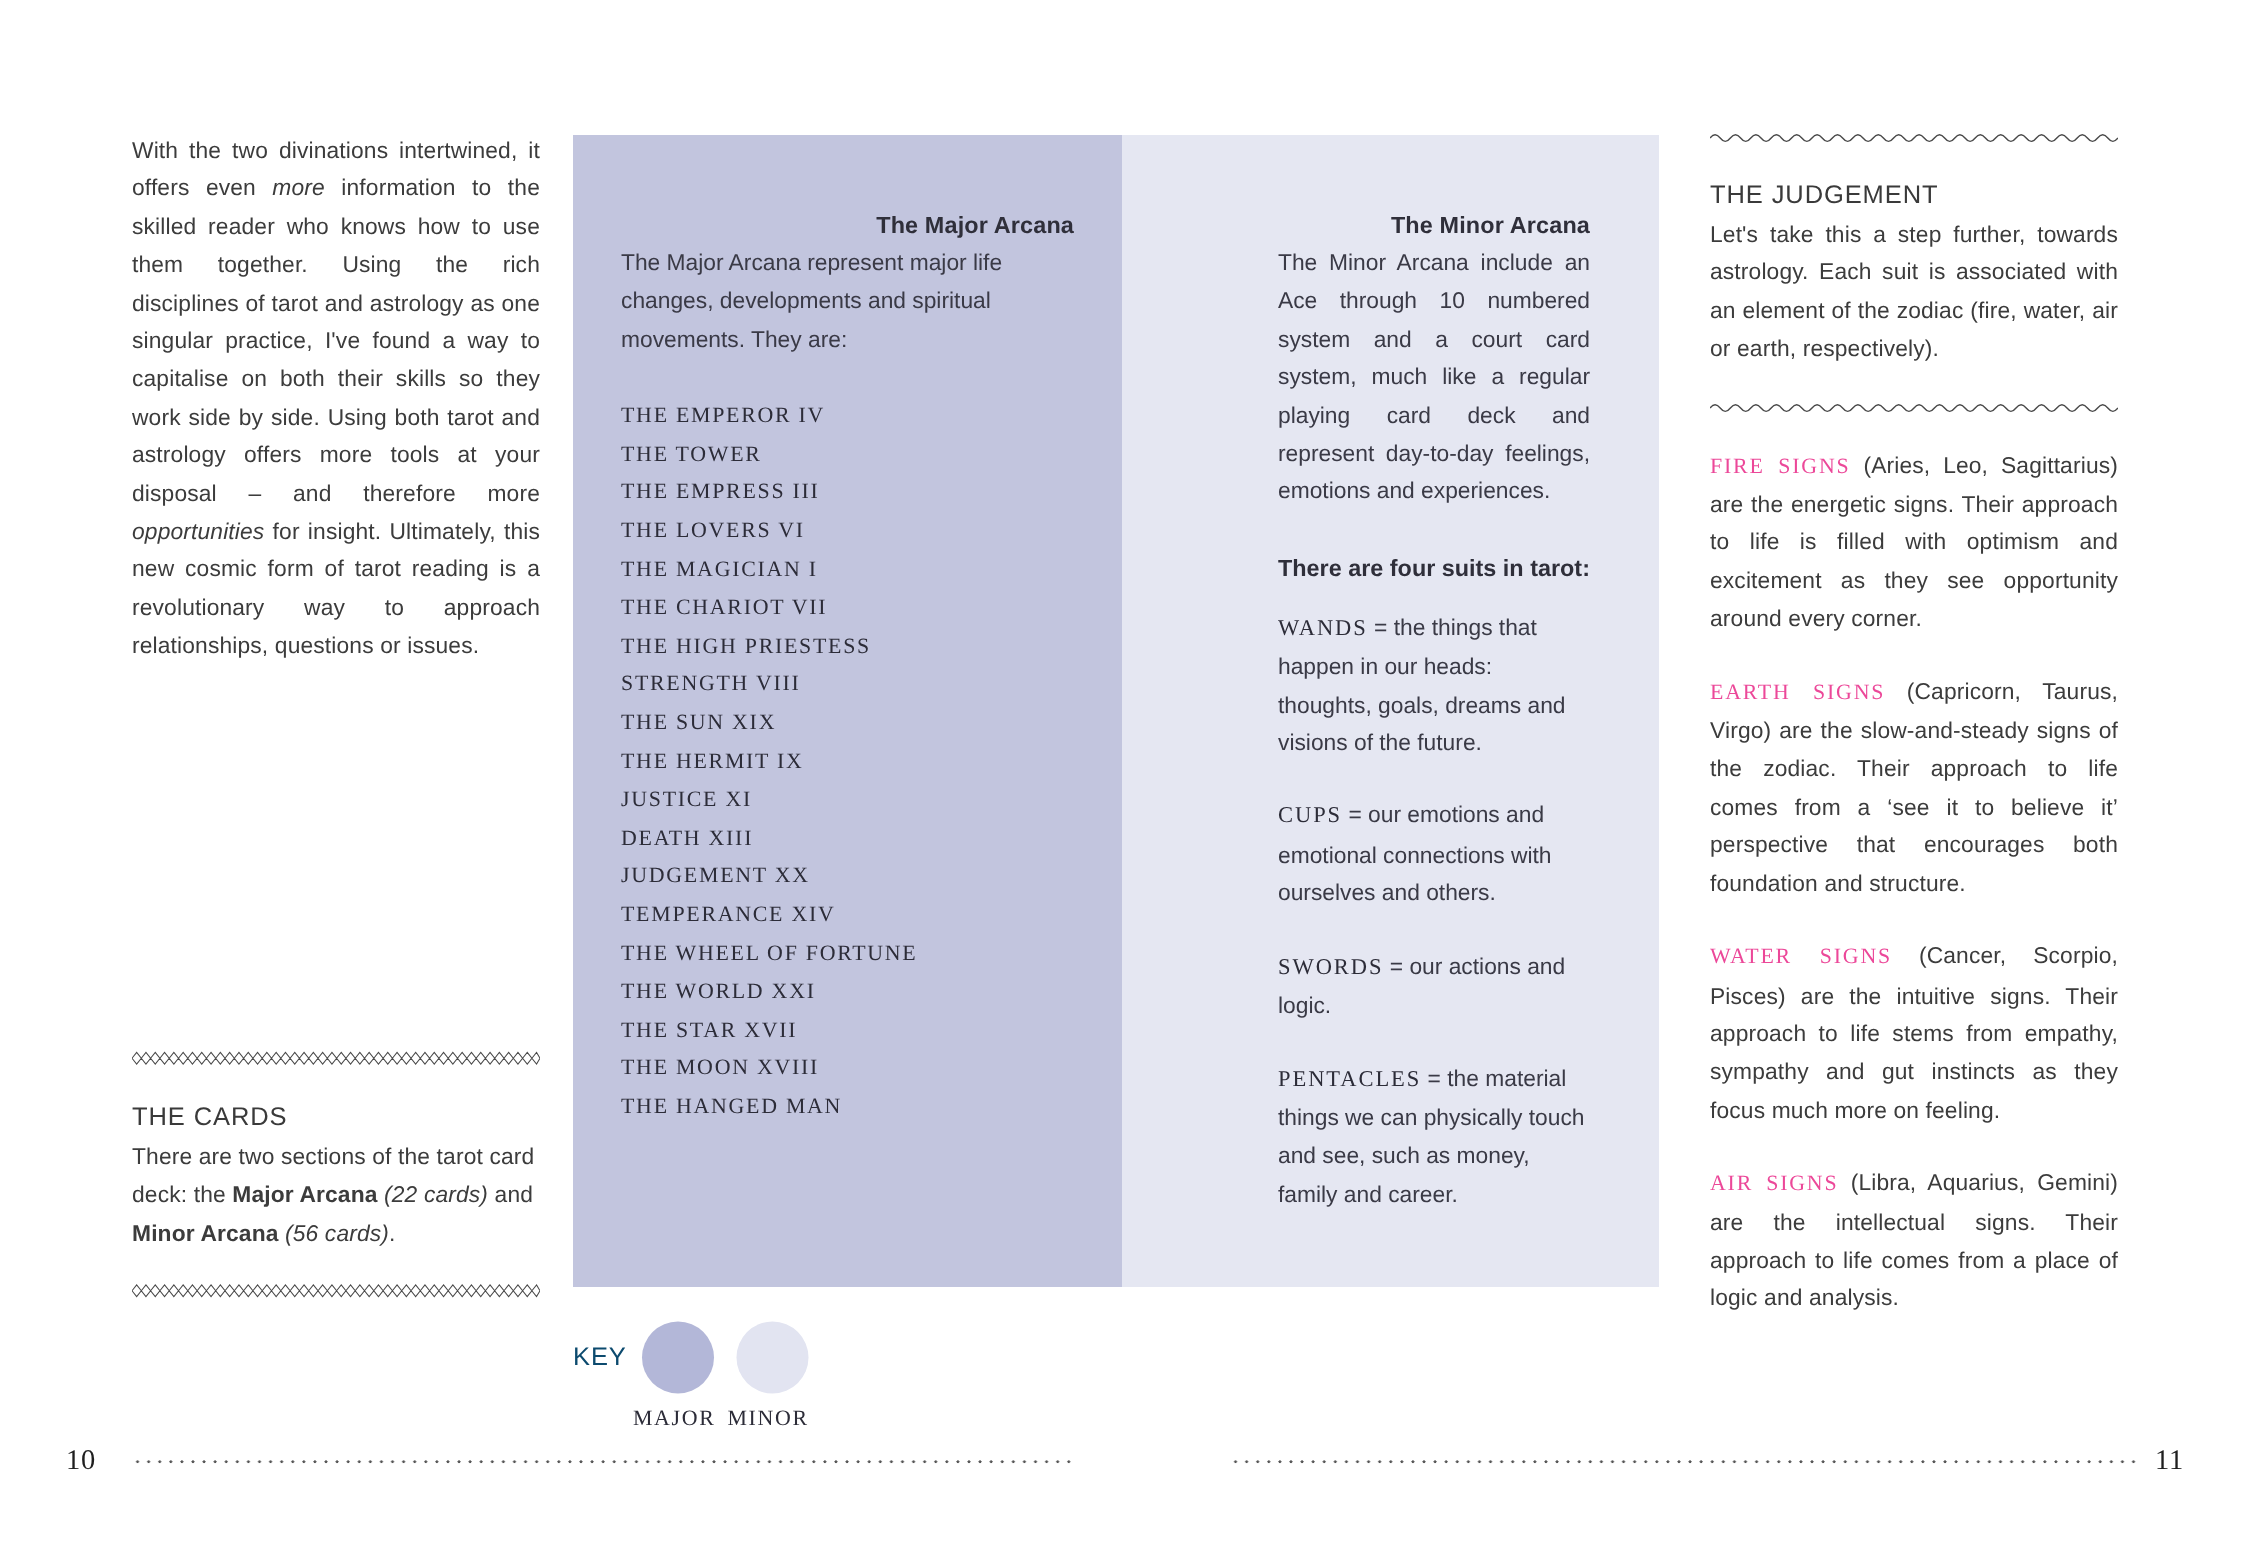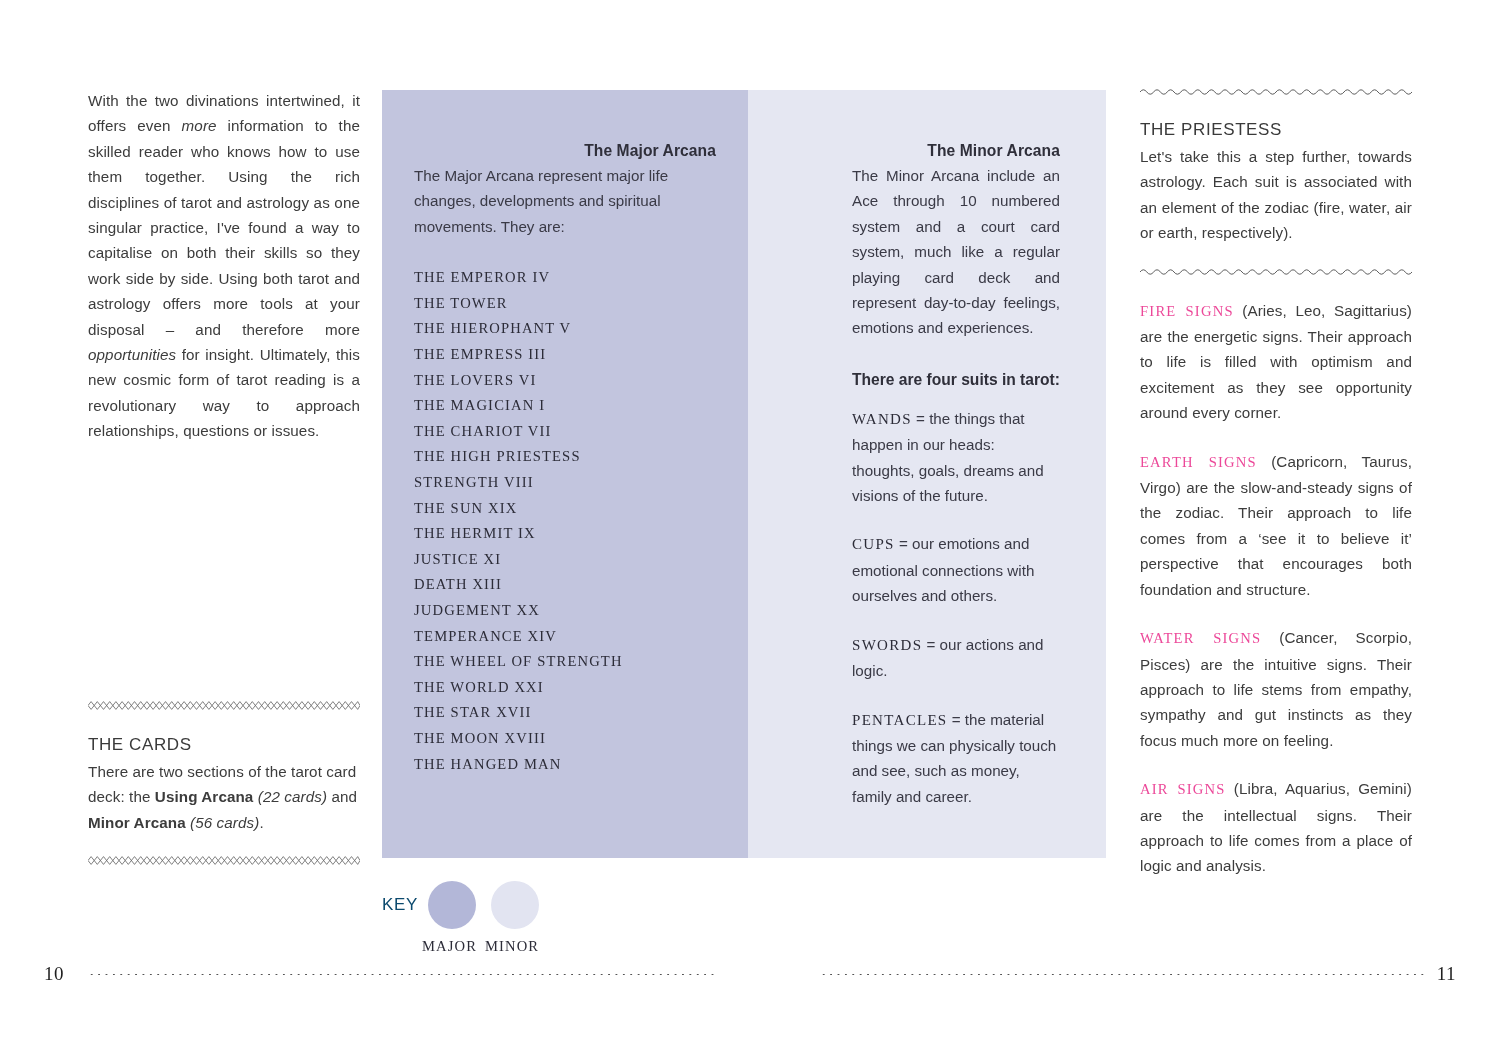--- a/index.html
+++ b/index.html
@@ -223,49 +223,48 @@
 </div>
 
 <div class="col" id="cards-block">
   <svg class="div-diamond sp-top" viewBox="0 0 272 11" preserveAspectRatio="none">
     <g stroke="#4a4a4a" stroke-width="0.7" fill="none">
       <path d="M0 5.5 L3.1 1.6 L6.2 5.5 L3.1 9.4 Z M6.2 5.5 L9.3 1.6 L12.4 5.5 L9.3 9.4 Z M12.4 5.5 L15.5 1.6 L18.6 5.5 L15.5 9.4 Z M18.6 5.5 L21.7 1.6 L24.8 5.5 L21.7 9.4 Z M24.8 5.5 L27.9 1.6 L31 5.5 L27.9 9.4 Z M31 5.5 L34.1 1.6 L37.2 5.5 L34.1 9.4 Z M37.2 5.5 L40.3 1.6 L43.4 5.5 L40.3 9.4 Z M43.4 5.5 L46.5 1.6 L49.6 5.5 L46.5 9.4 Z M49.6 5.5 L52.7 1.6 L55.8 5.5 L52.7 9.4 Z M55.8 5.5 L58.9 1.6 L62 5.5 L58.9 9.4 Z M62 5.5 L65.1 1.6 L68.2 5.5 L65.1 9.4 Z M68.2 5.5 L71.3 1.6 L74.4 5.5 L71.3 9.4 Z M74.4 5.5 L77.5 1.6 L80.6 5.5 L77.5 9.4 Z M80.6 5.5 L83.7 1.6 L86.8 5.5 L83.7 9.4 Z M86.8 5.5 L89.9 1.6 L93 5.5 L89.9 9.4 Z M93 5.5 L96.1 1.6 L99.2 5.5 L96.1 9.4 Z M99.2 5.5 L102.3 1.6 L105.4 5.5 L102.3 9.4 Z M105.4 5.5 L108.5 1.6 L111.6 5.5 L108.5 9.4 Z M111.6 5.5 L114.7 1.6 L117.8 5.5 L114.7 9.4 Z M117.8 5.5 L120.9 1.6 L124 5.5 L120.9 9.4 Z M124 5.5 L127.1 1.6 L130.2 5.5 L127.1 9.4 Z M130.2 5.5 L133.3 1.6 L136.4 5.5 L133.3 9.4 Z M136.4 5.5 L139.5 1.6 L142.6 5.5 L139.5 9.4 Z M142.6 5.5 L145.7 1.6 L148.8 5.5 L145.7 9.4 Z M148.8 5.5 L151.9 1.6 L155 5.5 L151.9 9.4 Z M155 5.5 L158.1 1.6 L161.2 5.5 L158.1 9.4 Z M161.2 5.5 L164.3 1.6 L167.4 5.5 L164.3 9.4 Z M167.4 5.5 L170.5 1.6 L173.6 5.5 L170.5 9.4 Z M173.6 5.5 L176.7 1.6 L179.8 5.5 L176.7 9.4 Z M179.8 5.5 L182.9 1.6 L186 5.5 L182.9 9.4 Z M186 5.5 L189.1 1.6 L192.2 5.5 L189.1 9.4 Z M192.2 5.5 L195.3 1.6 L198.4 5.5 L195.3 9.4 Z M198.4 5.5 L201.5 1.6 L204.6 5.5 L201.5 9.4 Z M204.6 5.5 L207.7 1.6 L210.8 5.5 L207.7 9.4 Z M210.8 5.5 L213.9 1.6 L217 5.5 L213.9 9.4 Z M217 5.5 L220.1 1.6 L223.2 5.5 L220.1 9.4 Z M223.2 5.5 L226.3 1.6 L229.4 5.5 L226.3 9.4 Z M229.4 5.5 L232.5 1.6 L235.6 5.5 L232.5 9.4 Z M235.6 5.5 L238.7 1.6 L241.8 5.5 L238.7 9.4 Z M241.8 5.5 L244.9 1.6 L248 5.5 L244.9 9.4 Z M248 5.5 L251.1 1.6 L254.2 5.5 L251.1 9.4 Z M254.2 5.5 L257.3 1.6 L260.4 5.5 L257.3 9.4 Z M260.4 5.5 L263.5 1.6 L266.6 5.5 L263.5 9.4 Z M266.6 5.5 L269.7 1.6 L272 5.5 L269.7 9.4 Z"></path>
     </g>
   </svg>
 
   <div class="section-head">THE CARDS</div>
-  <p class="body-text"><span>There are two sections of the tarot card deck: the </span><span class="bold">Using Arcana</span><span class="italic"> (22 cards)</span><span> and </span><span class="bold">Minor Arcana</span><span class="italic"> (56 cards)</span><span>.</span></p>
+  <p class="body-text"><span>There are two sections of the tarot card deck: the </span><span class="bold">Major Arcana</span><span class="italic"> (22 cards)</span><span> and </span><span class="bold">Minor Arcana</span><span class="italic"> (56 cards)</span><span>.</span></p>
 
   <svg class="div-diamond sp-bot" viewBox="0 0 272 11" preserveAspectRatio="none">
     <g stroke="#4a4a4a" stroke-width="0.7" fill="none">
       <path d="M0 5.5 L3.1 1.6 L6.2 5.5 L3.1 9.4 Z M6.2 5.5 L9.3 1.6 L12.4 5.5 L9.3 9.4 Z M12.4 5.5 L15.5 1.6 L18.6 5.5 L15.5 9.4 Z M18.6 5.5 L21.7 1.6 L24.8 5.5 L21.7 9.4 Z M24.8 5.5 L27.9 1.6 L31 5.5 L27.9 9.4 Z M31 5.5 L34.1 1.6 L37.2 5.5 L34.1 9.4 Z M37.2 5.5 L40.3 1.6 L43.4 5.5 L40.3 9.4 Z M43.4 5.5 L46.5 1.6 L49.6 5.5 L46.5 9.4 Z M49.6 5.5 L52.7 1.6 L55.8 5.5 L52.7 9.4 Z M55.8 5.5 L58.9 1.6 L62 5.5 L58.9 9.4 Z M62 5.5 L65.1 1.6 L68.2 5.5 L65.1 9.4 Z M68.2 5.5 L71.3 1.6 L74.4 5.5 L71.3 9.4 Z M74.4 5.5 L77.5 1.6 L80.6 5.5 L77.5 9.4 Z M80.6 5.5 L83.7 1.6 L86.8 5.5 L83.7 9.4 Z M86.8 5.5 L89.9 1.6 L93 5.5 L89.9 9.4 Z M93 5.5 L96.1 1.6 L99.2 5.5 L96.1 9.4 Z M99.2 5.5 L102.3 1.6 L105.4 5.5 L102.3 9.4 Z M105.4 5.5 L108.5 1.6 L111.6 5.5 L108.5 9.4 Z M111.6 5.5 L114.7 1.6 L117.8 5.5 L114.7 9.4 Z M117.8 5.5 L120.9 1.6 L124 5.5 L120.9 9.4 Z M124 5.5 L127.1 1.6 L130.2 5.5 L127.1 9.4 Z M130.2 5.5 L133.3 1.6 L136.4 5.5 L133.3 9.4 Z M136.4 5.5 L139.5 1.6 L142.6 5.5 L139.5 9.4 Z M142.6 5.5 L145.7 1.6 L148.8 5.5 L145.7 9.4 Z M148.8 5.5 L151.9 1.6 L155 5.5 L151.9 9.4 Z M155 5.5 L158.1 1.6 L161.2 5.5 L158.1 9.4 Z M161.2 5.5 L164.3 1.6 L167.4 5.5 L164.3 9.4 Z M167.4 5.5 L170.5 1.6 L173.6 5.5 L170.5 9.4 Z M173.6 5.5 L176.7 1.6 L179.8 5.5 L176.7 9.4 Z M179.8 5.5 L182.9 1.6 L186 5.5 L182.9 9.4 Z M186 5.5 L189.1 1.6 L192.2 5.5 L189.1 9.4 Z M192.2 5.5 L195.3 1.6 L198.4 5.5 L195.3 9.4 Z M198.4 5.5 L201.5 1.6 L204.6 5.5 L201.5 9.4 Z M204.6 5.5 L207.7 1.6 L210.8 5.5 L207.7 9.4 Z M210.8 5.5 L213.9 1.6 L217 5.5 L213.9 9.4 Z M217 5.5 L220.1 1.6 L223.2 5.5 L220.1 9.4 Z M223.2 5.5 L226.3 1.6 L229.4 5.5 L226.3 9.4 Z M229.4 5.5 L232.5 1.6 L235.6 5.5 L232.5 9.4 Z M235.6 5.5 L238.7 1.6 L241.8 5.5 L238.7 9.4 Z M241.8 5.5 L244.9 1.6 L248 5.5 L244.9 9.4 Z M248 5.5 L251.1 1.6 L254.2 5.5 L251.1 9.4 Z M254.2 5.5 L257.3 1.6 L260.4 5.5 L257.3 9.4 Z M260.4 5.5 L263.5 1.6 L266.6 5.5 L263.5 9.4 Z M266.6 5.5 L269.7 1.6 L272 5.5 L269.7 9.4 Z"></path>
     </g>
   </svg>
 </div>
 
 <div class="col" id="col-major">
   <div class="panel-head">The Major Arcana</div>
   <p class="panel-body">The Major Arcana represent major life changes, developments and spiritual movements. They are:</p>
   <div class="card-list" id="major-card-list">
       <div>THE EMPEROR IV</div>
       <div>THE TOWER</div>
-      <div>THE HIEROPHANT V</div>
       <div>THE EMPRESS III</div>
       <div>THE LOVERS VI</div>
       <div>THE MAGICIAN I</div>
       <div>THE CHARIOT VII</div>
       <div>THE HIGH PRIESTESS</div>
       <div>STRENGTH VIII</div>
       <div>THE SUN XIX</div>
       <div>THE HERMIT IX</div>
       <div>JUSTICE XI</div>
       <div>DEATH XIII</div>
       <div>JUDGEMENT XX</div>
       <div>TEMPERANCE XIV</div>
-      <div>THE WHEEL OF STRENGTH</div>
+      <div>THE WHEEL OF FORTUNE</div>
       <div>THE WORLD XXI</div>
       <div>THE STAR XVII</div>
       <div>THE MOON XVIII</div>
       <div>THE HANGED MAN</div>
     </div>
 </div>
 
 <div class="col" id="col-minor">
   <div class="panel-head">The Minor Arcana</div>
   <p class="panel-body justify">The Minor Arcana include an Ace through 10 numbered system and a court card system, much like a regular playing card deck and represent day-to-day feelings, emotions and experiences.</p>
@@ -276,21 +275,21 @@
       <p class="panel-body suit-block"><span class="suit-name">SWORDS</span><span> = our actions and logic.</span></p>
       <p class="panel-body suit-block"><span class="suit-name">PENTACLES</span><span> = the material things we can physically touch and see, such as money, family and career.</span></p>
     </div>
 </div>
 
 <div class="col" id="col-elements">
   <svg class="div-wave" viewBox="0 0 272 12" preserveAspectRatio="none">
     <path d="M0 6 Q3.4 1.6 6.8 6 T13.6 6 T20.4 6 T27.2 6 T34 6 T40.8 6 T47.6 6 T54.4 6 T61.2 6 T68 6 T74.8 6 T81.6 6 T88.4 6 T95.2 6 T102 6 T108.8 6 T115.6 6 T122.4 6 T129.2 6 T136 6 T142.8 6 T149.6 6 T156.4 6 T163.2 6 T170 6 T176.8 6 T183.6 6 T190.4 6 T197.2 6 T204 6 T210.8 6 T217.6 6 T224.4 6 T231.2 6 T238 6 T244.8 6 T251.6 6 T258.4 6 T265.2 6 T272 6" stroke="#4a4a4a" stroke-width="0.9" fill="none"></path>
   </svg>
 
-  <div class="section-head" style="margin-top:18px;">THE PRIESTESS</div>
+  <div class="section-head" style="margin-top:18px;">THE JUDGEMENT</div>
   <p class="body-text justify">Let's take this a step further, towards astrology. Each suit is associated with an element of the zodiac (fire, water, air or earth, respectively).</p>
 
   <svg class="div-wave" style="margin-top:20px;" viewBox="0 0 272 12" preserveAspectRatio="none">
     <path d="M0 6 Q3.4 1.6 6.8 6 T13.6 6 T20.4 6 T27.2 6 T34 6 T40.8 6 T47.6 6 T54.4 6 T61.2 6 T68 6 T74.8 6 T81.6 6 T88.4 6 T95.2 6 T102 6 T108.8 6 T115.6 6 T122.4 6 T129.2 6 T136 6 T142.8 6 T149.6 6 T156.4 6 T163.2 6 T170 6 T176.8 6 T183.6 6 T190.4 6 T197.2 6 T204 6 T210.8 6 T217.6 6 T224.4 6 T231.2 6 T238 6 T244.8 6 T251.6 6 T258.4 6 T265.2 6 T272 6" stroke="#4a4a4a" stroke-width="0.9" fill="none"></path>
   </svg>
 
   <div id="sign-list" style="margin-top:20px;">
       <p class="body-text justify elem-block"><span class="elem-name">FIRE SIGNS</span><span> (Aries, Leo, Sagittarius) are the energetic signs. Their approach to life is filled with optimism and excitement as they see opportunity around every corner.</span></p>
       <p class="body-text justify elem-block"><span class="elem-name">EARTH SIGNS</span><span> (Capricorn, Taurus, Virgo) are the slow-and-steady signs of the zodiac. Their approach to life comes from a ‘see it to believe it’ perspective that encourages both foundation and structure.</span></p>
       <p class="body-text justify elem-block"><span class="elem-name">WATER SIGNS</span><span> (Cancer, Scorpio, Pisces) are the intuitive signs. Their approach to life stems from empathy, sympathy and gut instincts as they focus much more on feeling.</span></p>

